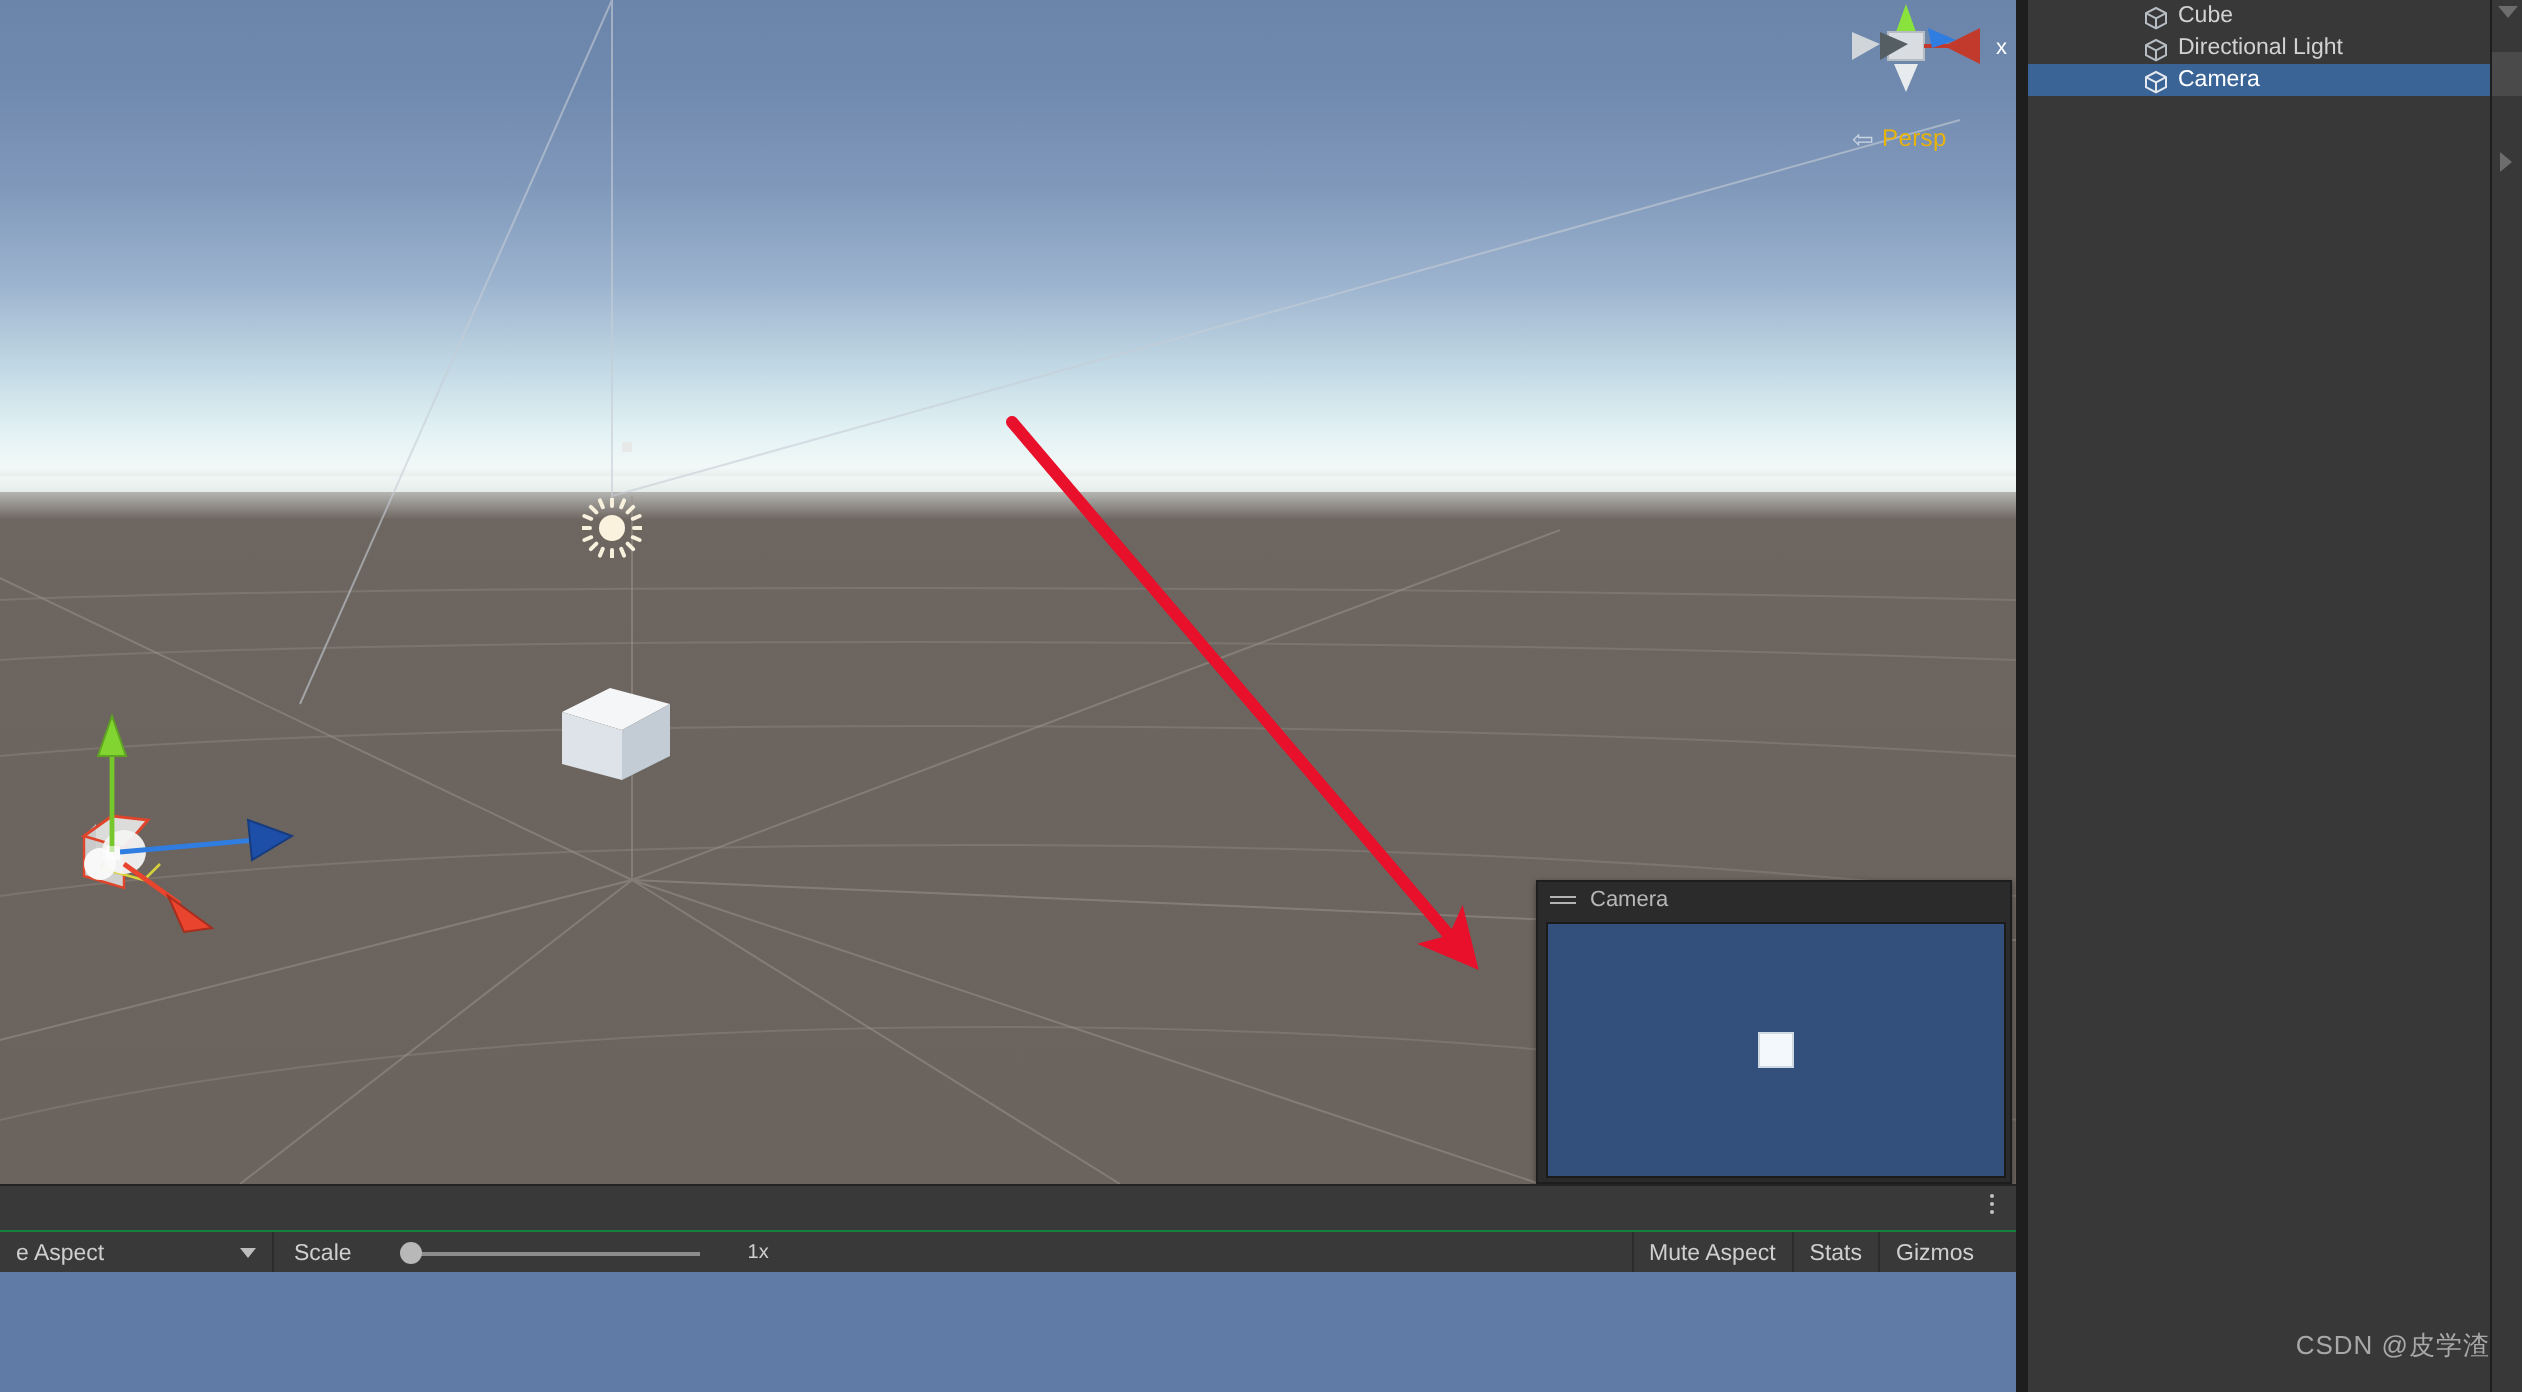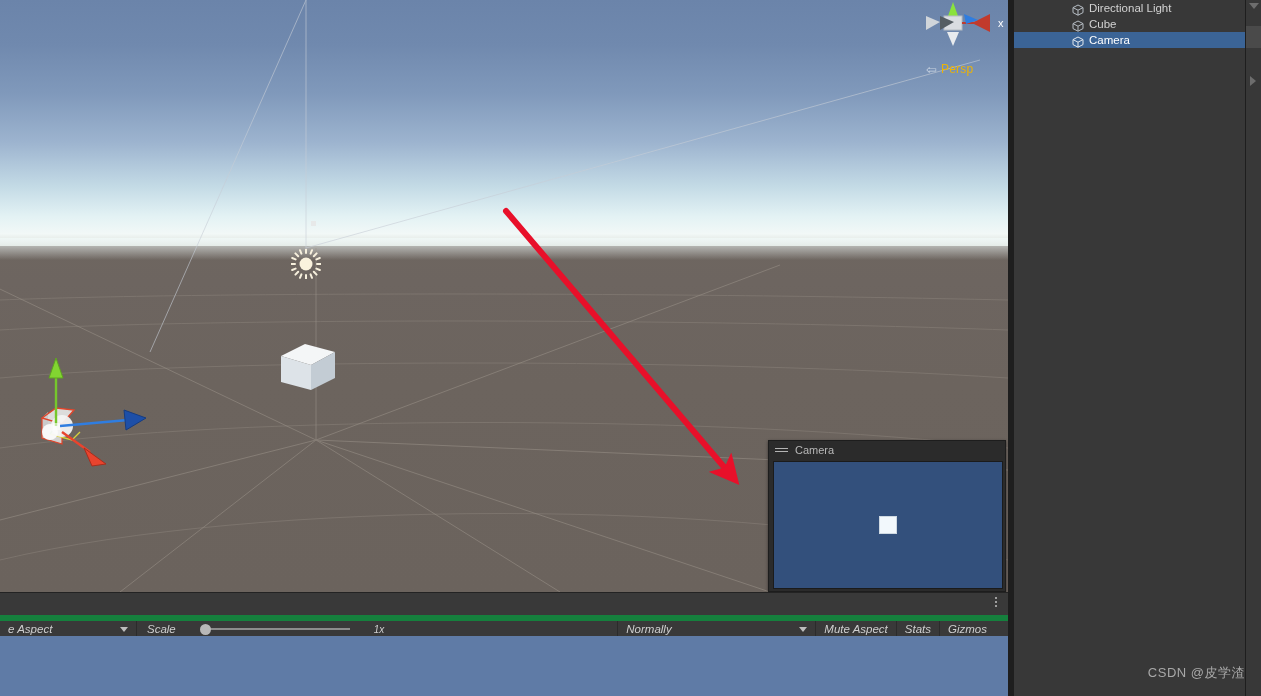--- a/index.html
+++ b/index.html
@@ -101,22 +101,21 @@
   .kebab {
     position: absolute; right: 8px; top: 3px;
     display: flex; flex-direction: column; gap: 2px;
     align-items: center; cursor: pointer; padding: 1px 3px;
   }
   .kebab i { width: 2px; height: 2px; border-radius: 50%; background: #c2c2c2; display: block; }
 
   .toolbar-lower {
     display: flex; align-items: stretch; height: 22px;
     background: #393939;
-    border-top: 6px solid #15803d;
-    font-style: italic;
+    border-top: 1px solid #15803d;
   }
   .tb-ctl {
     display: flex; align-items: center;
     font-size: 11.5px; color: #cfcfcf;
     border-right: 1px solid #2b2b2b;
     padding: 0 8px; cursor: pointer; white-space: nowrap;
   }
   .tb-dropdown { justify-content: space-between; }
   .tb-dropdown .caret {
     margin-left: 10px; width: 0; height: 0;
@@ -355,24 +354,20 @@
         <span class="caret"></span>
       </div>
       <div class="scale-block">
         <span class="scale-label">Scale</span>
         <span class="scale-slider">
           <span class="scale-track"></span>
           <span class="scale-knob"></span>
         </span>
         <span class="scale-value">1x</span>
       </div>
-      <div class="tb-ctl tb-dropdown normally-dd">
-        <span>Normally</span>
-        <span class="caret"></span>
-      </div>
       <div class="tb-ctl">
         <span>Mute Aspect</span>
       </div>
       <div class="tb-ctl">
         <span>Stats</span>
       </div>
       <div class="tb-ctl tb-last">
         <span>Gizmos</span>
         <span class="gizmos-caret-btn">
           <span class="caret" style="margin-left:0"></span>
@@ -386,30 +381,30 @@
   <div class="right-gap"></div>
 
   <div class="hierarchy">
     <div class="hier-row">
       <span class="cube-icon">
         <svg viewBox="0 0 12 12" width="12" height="12">
           <polygon points="6,1 11,3.6 11,8.6 6,11.2 1,8.6 1,3.6" fill="none" stroke="#b6bdc4" stroke-width="1"></polygon>
           <path d="M1,3.6 L6,6.2 L11,3.6 M6,6.2 L6,11.2" fill="none" stroke="#b6bdc4" stroke-width="1"></path>
         </svg>
       </span>
-      <span class="hier-label">Directional Light</span>
+      <span class="hier-label">Cube</span>
     </div>
     <div class="hier-row">
       <span class="cube-icon">
         <svg viewBox="0 0 12 12" width="12" height="12">
           <polygon points="6,1 11,3.6 11,8.6 6,11.2 1,8.6 1,3.6" fill="none" stroke="#b6bdc4" stroke-width="1"></polygon>
           <path d="M1,3.6 L6,6.2 L11,3.6 M6,6.2 L6,11.2" fill="none" stroke="#b6bdc4" stroke-width="1"></path>
         </svg>
       </span>
-      <span class="hier-label">Cube</span>
+      <span class="hier-label">Directional Light</span>
     </div>
     <div class="hier-row selected">
       <span class="cube-icon">
         <svg viewBox="0 0 12 12" width="12" height="12">
           <polygon points="6,1 11,3.6 11,8.6 6,11.2 1,8.6 1,3.6" fill="none" stroke="#e3e8ee" stroke-width="1"></polygon>
           <path d="M1,3.6 L6,6.2 L11,3.6 M6,6.2 L6,11.2" fill="none" stroke="#e3e8ee" stroke-width="1"></path>
         </svg>
       </span>
       <span class="hier-label">Camera</span>
     </div>

